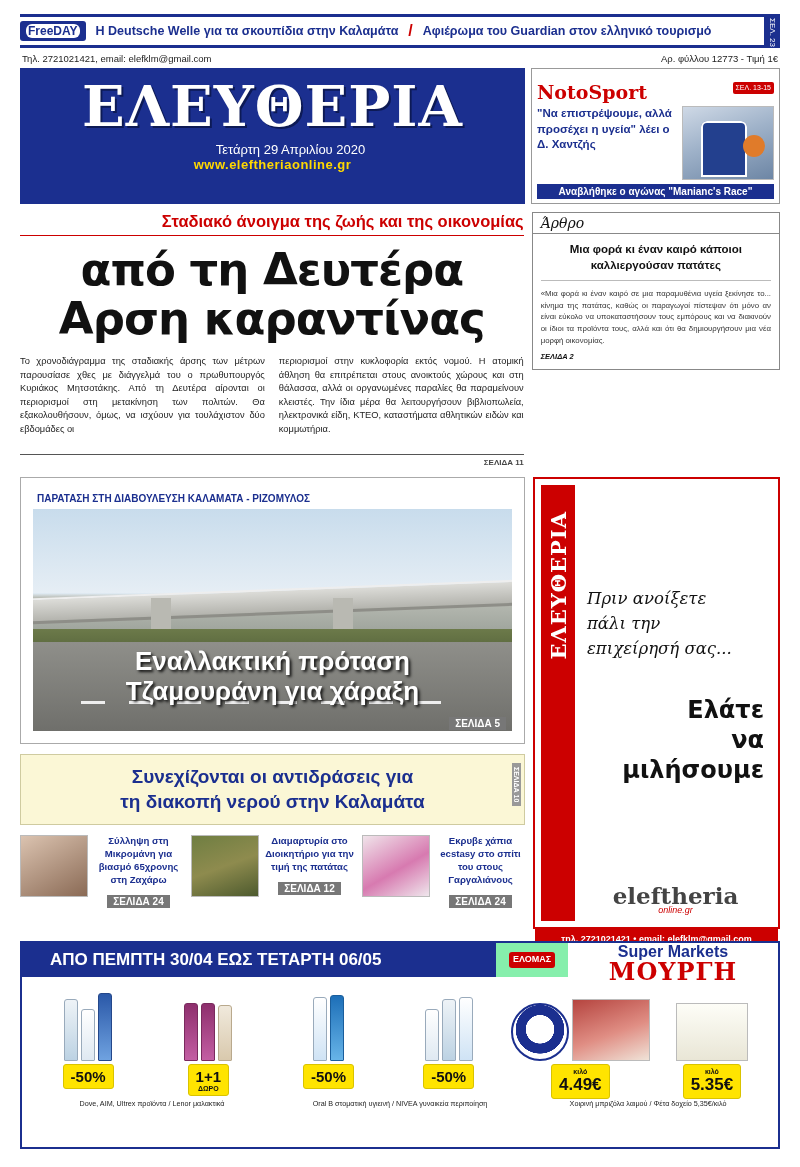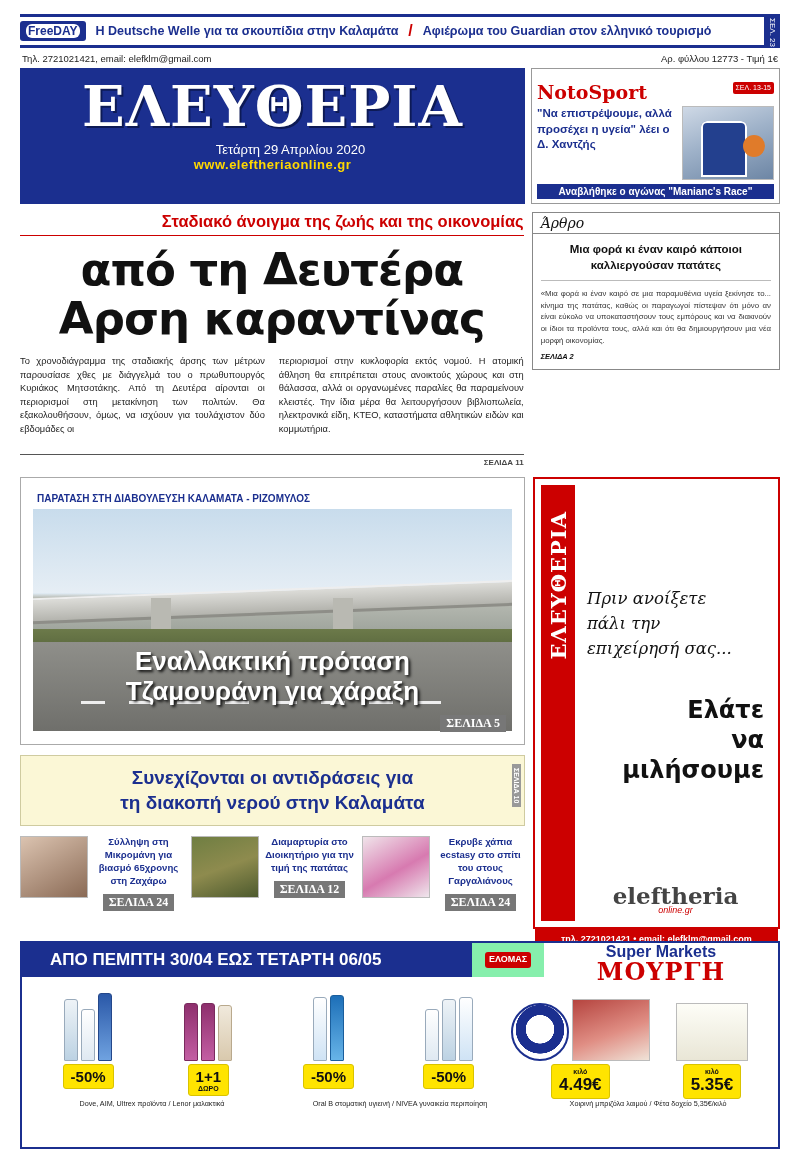--- a/index.html
+++ b/index.html
@@ -169,22 +169,22 @@
     position:absolute; bottom:12%; left:10%; right:10%; height:3px;
     background:repeating-linear-gradient(90deg,#eee 0 24px, transparent 24px 48px);
   }
   .pf-overlay {
     position:absolute; left:0; right:0; bottom:24px; text-align:center;
     font-size:26px; font-weight:bold; color:#fff; line-height:1.15;
     text-shadow:2px 2px 3px rgba(0,0,0,.85);
     padding:0 10px;
   }
   .sel-tag {
-    display:inline-block; background:#777; color:#fff; font-size:12px;
-    font-weight:bold; padding:1px 6px;font-family:Liberation Serif, serif;
+    display:inline-block; background:#777; color:#fff; font-size:10px;
+    font-weight:bold; padding:1px 6px;
   }
   .pf-selwrap { text-align:right; margin-top:-18px; padding-right:6px; position:relative; z-index:3;}
 
   
   .ad-right {
     width:249px; border:2px solid #c00; background:#fff;
     padding:6px; position:relative; height:452px;
     display:flex;
   }
   .ad-left-strip {
@@ -255,21 +255,21 @@
     flex:1; background:#1b2f8f; color:#fff; font-weight:bold;
     font-size:17px; display:flex; align-items:center; padding-left:28px;
   }
   .ba-elomas {
     width:72px; background:#86efac; display:flex; align-items:center; justify-content:center;
   }
   .ba-elomas .badge {
     background:#c00; color:#fff; font-size:9px; font-weight:bold;
     padding:3px 4px; border-radius:3px; text-align:center; line-height:1.1;
   }
-  .ba-brand { width:234px; background:#fff; text-align:center; padding-top:1px;}
+  .ba-brand { width:210px; background:#fff; text-align:center; padding-top:1px;}
   .ba-brand .sm { font-size:16px; font-weight:bold; color:#1b2f8f; line-height:1;}
   .ba-brand .mg {
     font-family:"DejaVu Serif", serif; font-weight:bold; font-size:24px;
     color:#c00; line-height:1; letter-spacing:1px;
   }
   .ba-products { display:flex; padding:6px 8px 0 8px; gap:4px; }
   .prod { flex:1; text-align:center; position:relative; }
   .prod .shelf { height:78px; display:flex; align-items:flex-end; justify-content:center; gap:3px;}
   .bot { width:14px; border-radius:3px 3px 1px 1px; }
   .bb1 { height:62px; background:linear-gradient(#eef3f7,#bcd2e3); border:1px solid #9ab; }

